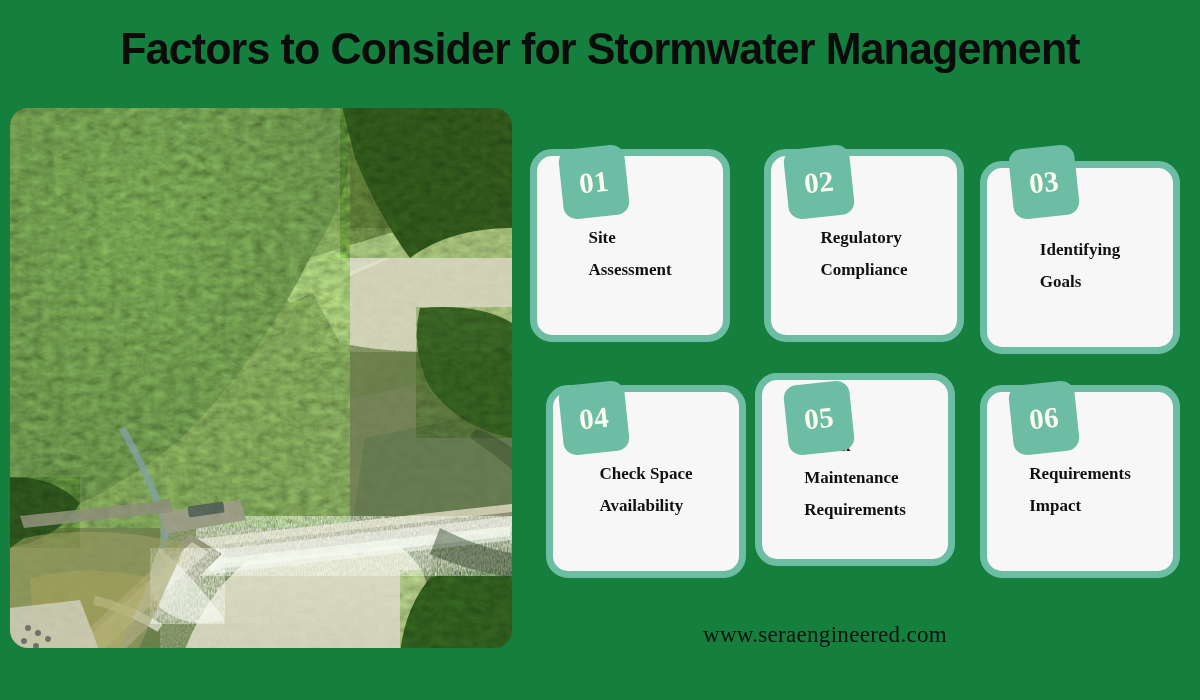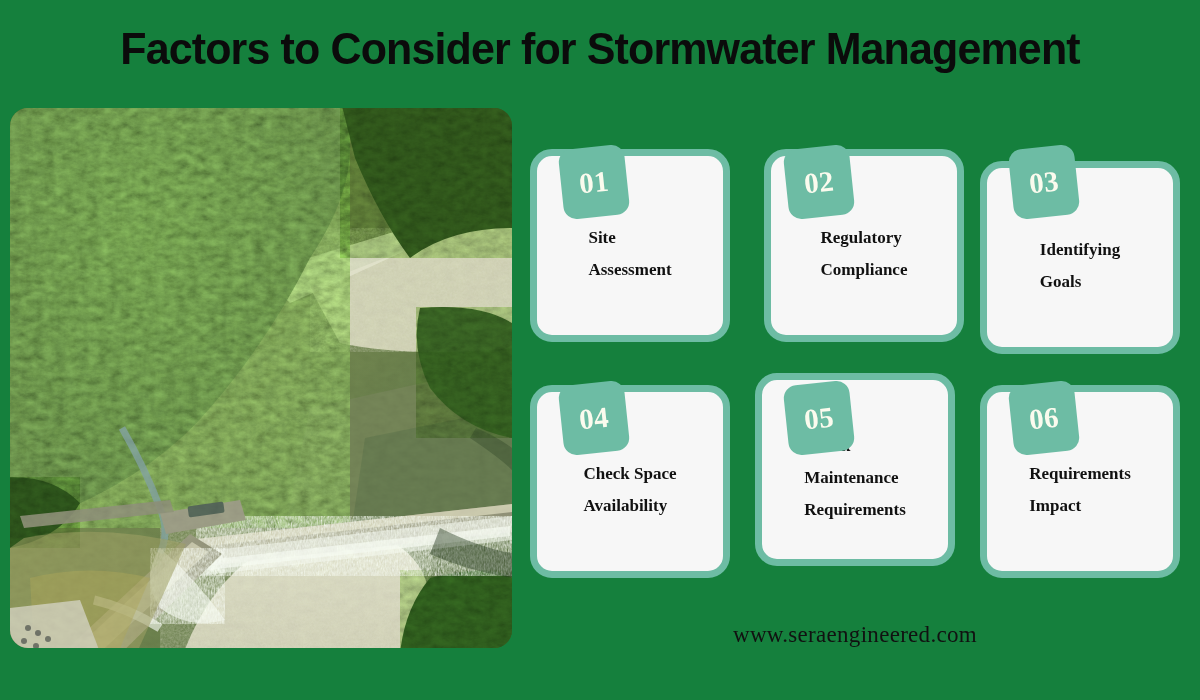--- a/index.html
+++ b/index.html
@@ -101,35 +101,35 @@
     font-size: 29px;
     color: #fbfbee;
     letter-spacing: 0.5px;
     line-height: 1;
   }
 
   
   .c1 { left: 0px;   top: 0px;   }
   .c2 { left: 234px; top: 0px;   }
   .c3 { left: 450px; top: 12px;   }
-  .c4 { left: 0px;   top: 236px; }
+  .c4 { left: 16px;   top: 236px; }
   .c5 { left: 225px; top: 224px; }
   .c6 { left: 450px; top: 236px; }
 
   .b1 { left: 31px;  top: -2px;  }
   .b2 { left: 256px; top: -2px;  }
   .b3 { left: 481px; top: -2px;  }
   .b4 { left: 31px;  top: 234px; }
   .b5 { left: 256px; top: 234px; }
   .b6 { left: 481px; top: 234px; }
 
   
   #footer-url {
     position: absolute;
-    left: 530px;
+    left: 500px;
     top: 622px;
     width: 650px;
     text-align: center;
     font-family: "Liberation Serif", serif;
     font-weight: 400;
     font-size: 23px;
     color: #111111;
     letter-spacing: 0.3px;
   }
 </style>

